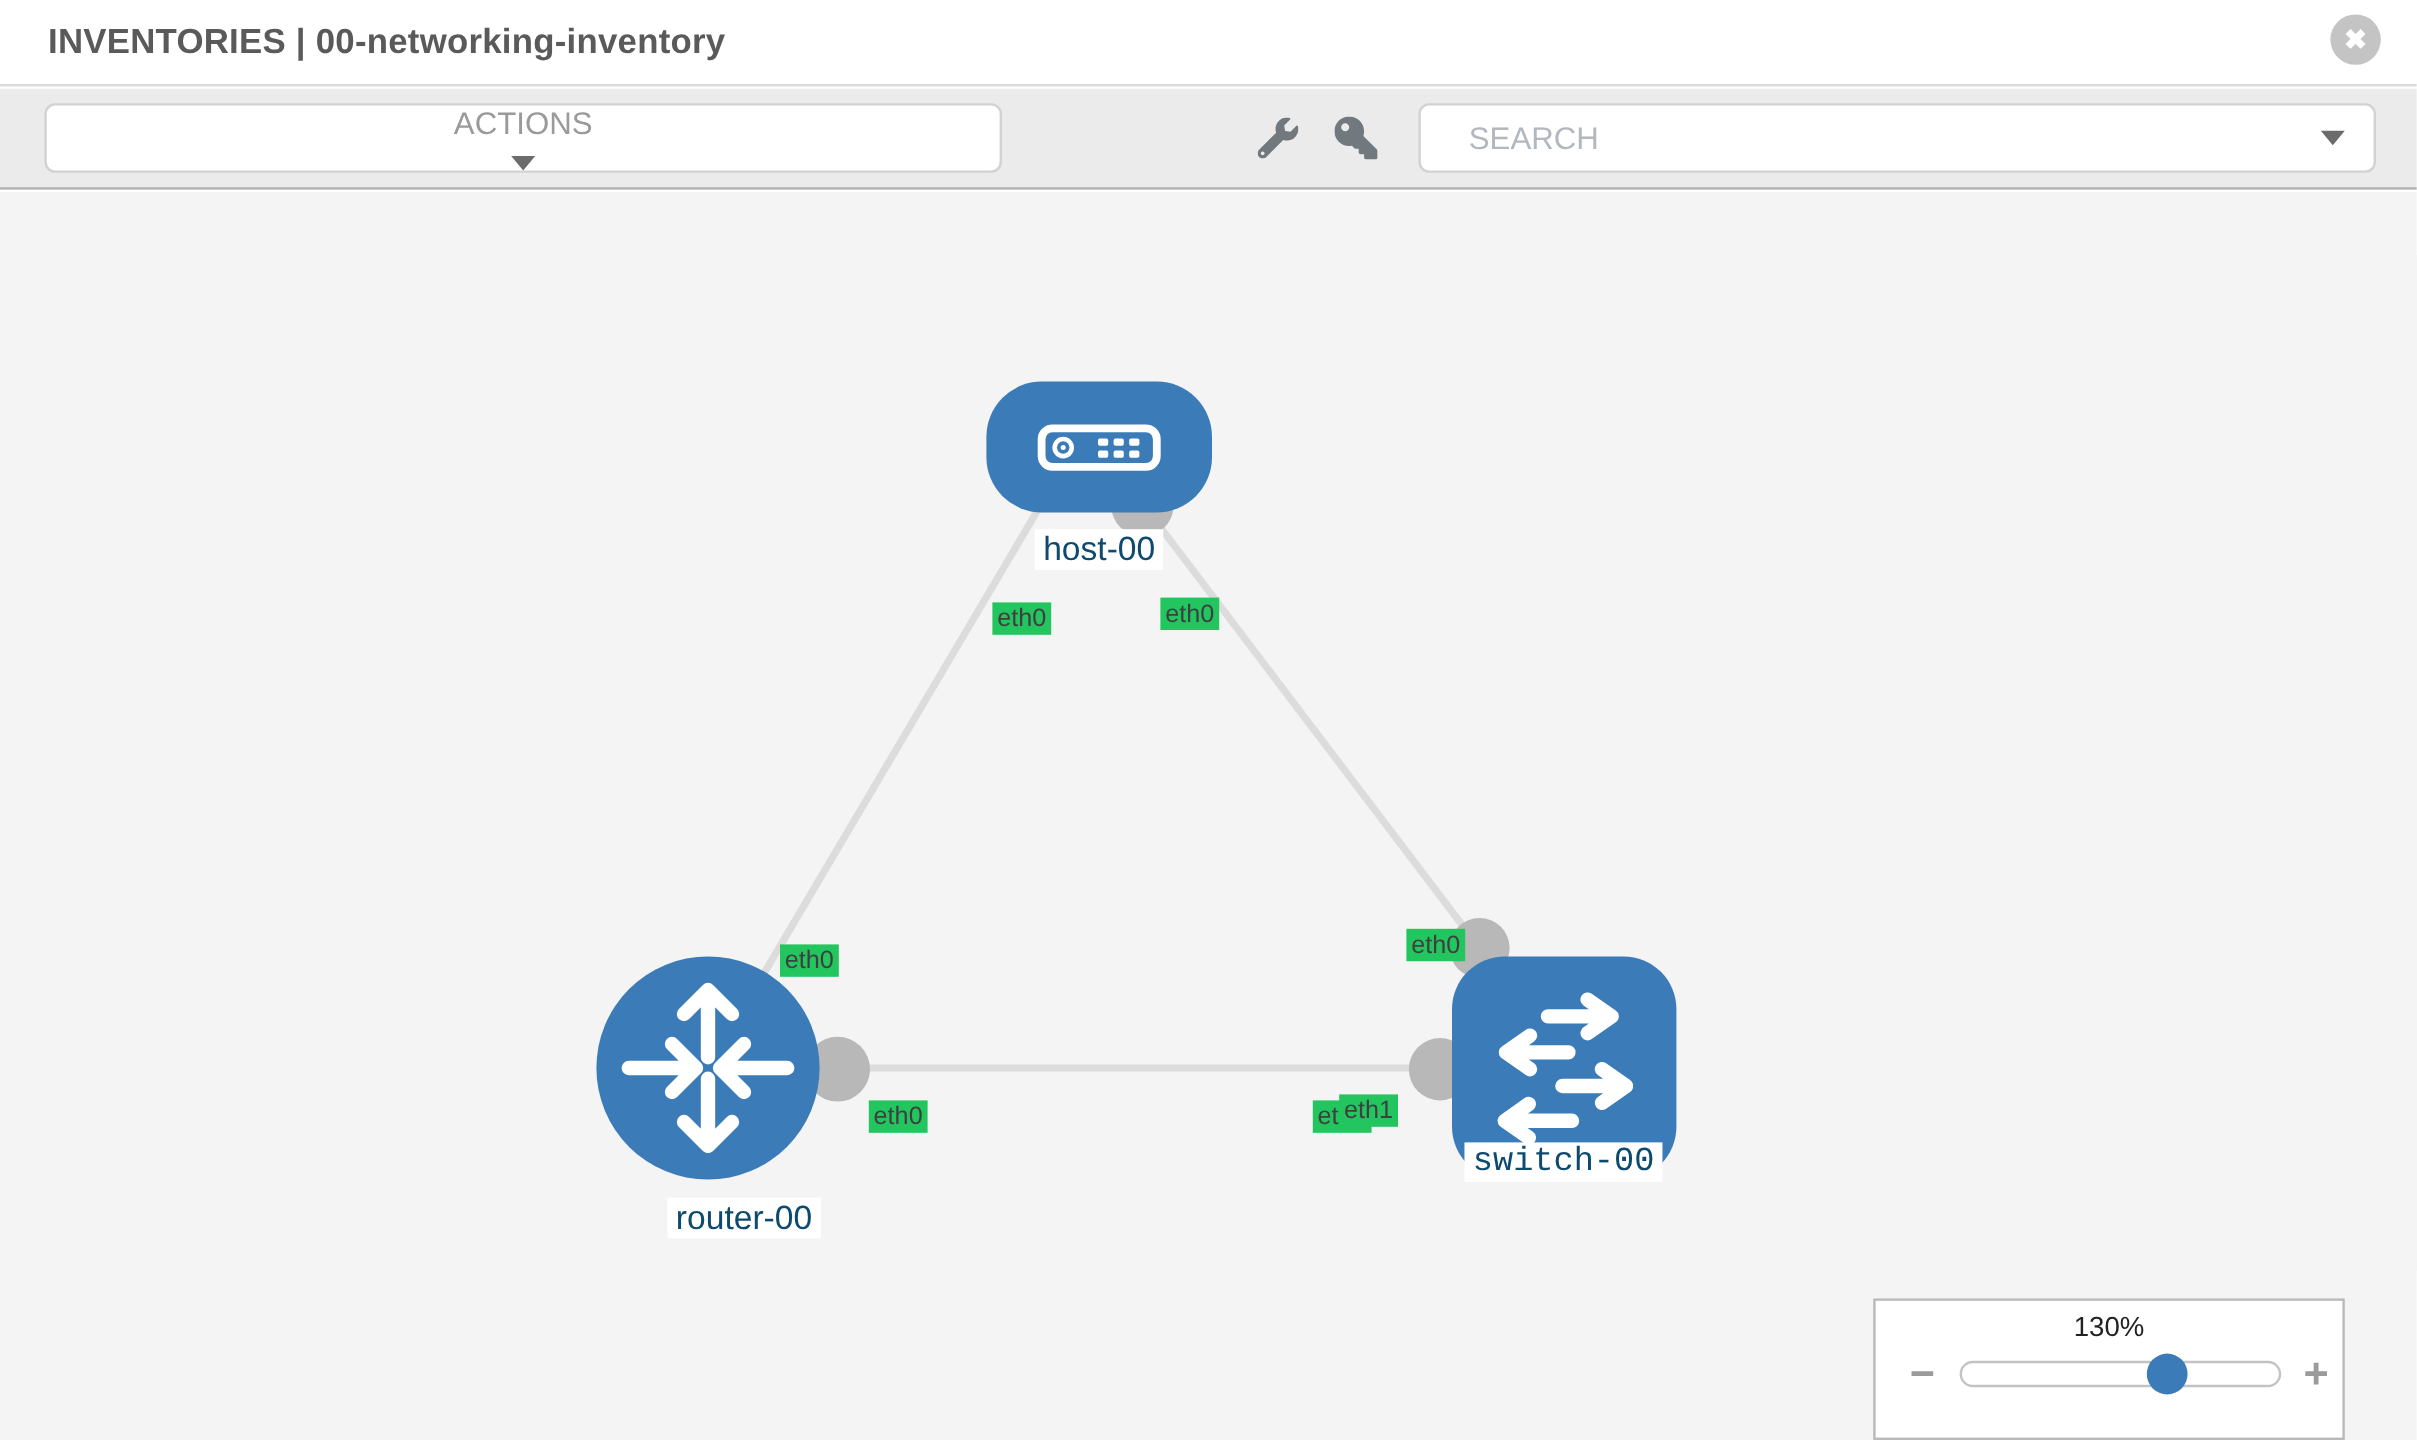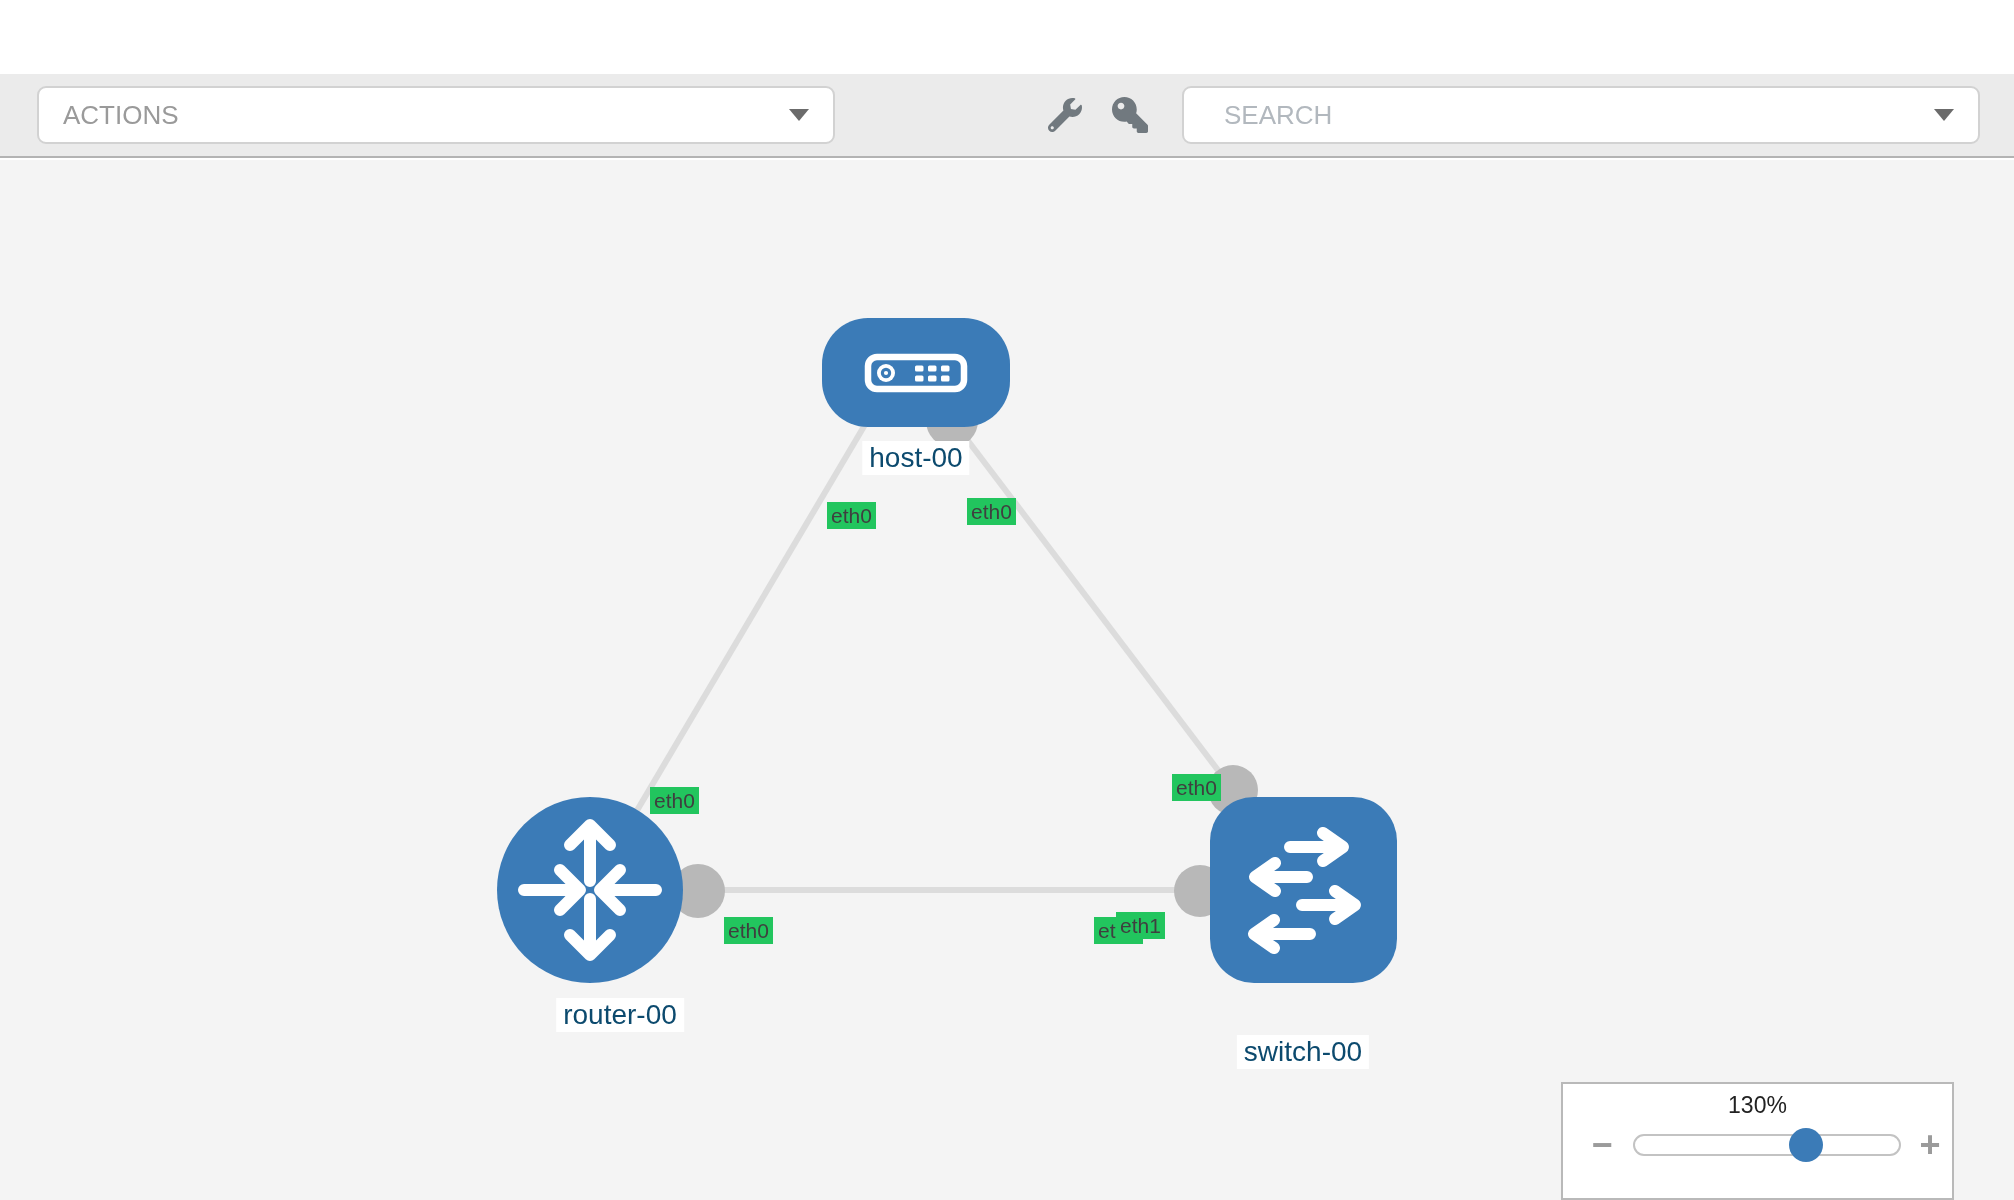--- a/index.html
+++ b/index.html
@@ -14,21 +14,21 @@
   .close-btn { position:absolute; right:30px; top:12px; width:42px; height:42px; border-radius:50%;
     background:#c4c4c4; color:#fff; font-size:23px; font-weight:bold; display:flex;
     align-items:center; justify-content:center; cursor:pointer; line-height:1; }
 
   
   .toolbar { position:absolute; top:74px; left:0; width:100%; height:84px; background:#ebebeb;
     border-bottom:2px solid #b3b3b3; }
   .select-box { position:absolute; top:12px; height:58px; background:#fff;
     border:2px solid #d2d2d2; border-radius:9px; display:flex; align-items:center;
     justify-content:space-between; padding:0 24px; font-size:26px; cursor:pointer; }
-  .actions-box { left:37px; width:798px; color:#9a9a9a; }
+  .actions-box { left:37px; width:798px; color:#9a9a9a;flex-direction:column; }
   .search-box { left:1182px; width:798px; color:#b2b8be;padding-left:40px; }
   .caret { width:0; height:0; border-left:10px solid transparent; border-right:10px solid transparent;
     border-top:12px solid #6b6b6b; }
   .tool-icon { position:absolute; cursor:pointer; }
   .wrench { left:1048px; top:24px; }
   .key { left:1112px; top:23px; }
 
   
   .canvas { position:absolute; top:160px; left:0; width:2014px; height:1040px; background:#f4f4f4; }
   .links-svg { position:absolute; top:0; left:0; }
@@ -36,21 +36,21 @@
   .node { position:absolute; background:#3b7bb7; display:flex; align-items:center;
     justify-content:center; cursor:pointer; }
   .node-host { left:822px; top:158px; width:188px; height:109px; border-radius:46px; }
   .node-router { left:497px; top:637px; width:186px; height:186px; border-radius:50%; }
   .node-switch { left:1210px; top:637px; width:187px; height:186px; border-radius:44px; }
 
   .node-label { position:absolute; transform:translateX(-50%); background:#fff; color:#0c4a6e;
     font-size:28px; padding:1px 7px; white-space:nowrap; }
   .host-label { left:916px; top:281px; }
   .router-label { left:620px; top:838px; }
-  .switch-label { left:1303px; top:875px; }
+  .switch-label { left:1303px; top:792px;font-family:Liberation Mono, monospace; }
 
   .if-label { position:absolute; background:#22c55e; color:#3f3f3f; font-size:21px;
     padding:0 4px; line-height:27px; white-space:nowrap;margin-top:48px; }
 
   
   .zoom-panel { position:absolute; left:1561px; top:922px; width:393px; height:118px;
     background:#fff; border:2px solid #b9b9b9; }
   .zoom-pct { position:absolute; top:8px; left:0; right:0; text-align:center;
     font-size:23px; color:#222; }
   .zoom-row { position:absolute; top:44px; left:0; right:0; height:34px;
@@ -62,20 +62,24 @@
   .zoom-track { position:relative; width:268px; height:22px; background:#fff;
     border:2px solid #c3c3c3; border-radius:12px; cursor:pointer; }
   .zoom-knob { position:absolute; left:154px; top:-8px; width:34px; height:34px;
     border-radius:50%; background:#3b7bb7; cursor:grab; }
 </style>
 </head>
 <body>
 
 <div class="app">
 
+  <div class="header">
+    <div class="title">INVENTORIES | 00-networking-inventory</div>
+    <div class="close-btn">✖</div>
+  </div>
 
   <div class="toolbar">
     <div class="select-box actions-box">
       <span>ACTIONS</span>
       <span class="caret"></span>
     </div>
 
     <svg class="tool-icon wrench" width="34" height="34" viewBox="0 0 512 512">
       <path fill="#71797f" d="M507.7 109.1c-2.2-9-13.5-12.1-20.1-5.5l-74.4 74.4-67.9-11.3-11.3-67.9 74.4-74.4c6.6-6.6 3.4-17.9-5.7-20.2-47.4-11.7-99.6.9-136.6 37.9-39.6 39.6-50.5 97.1-34 147.2L18.7 402.8c-25 25-25 65.5 0 90.5s65.5 25 90.5 0l213.2-213.2c50.1 16.7 107.5 5.7 147.4-34.2 37.1-37.1 49.7-89.3 37.9-136.8zM64 472c-13.2 0-24-10.7-24-24 0-13.3 10.7-24 24-24s24 10.7 24 24c0 13.2-10.7 24-24 24z"></path>
     </svg>

